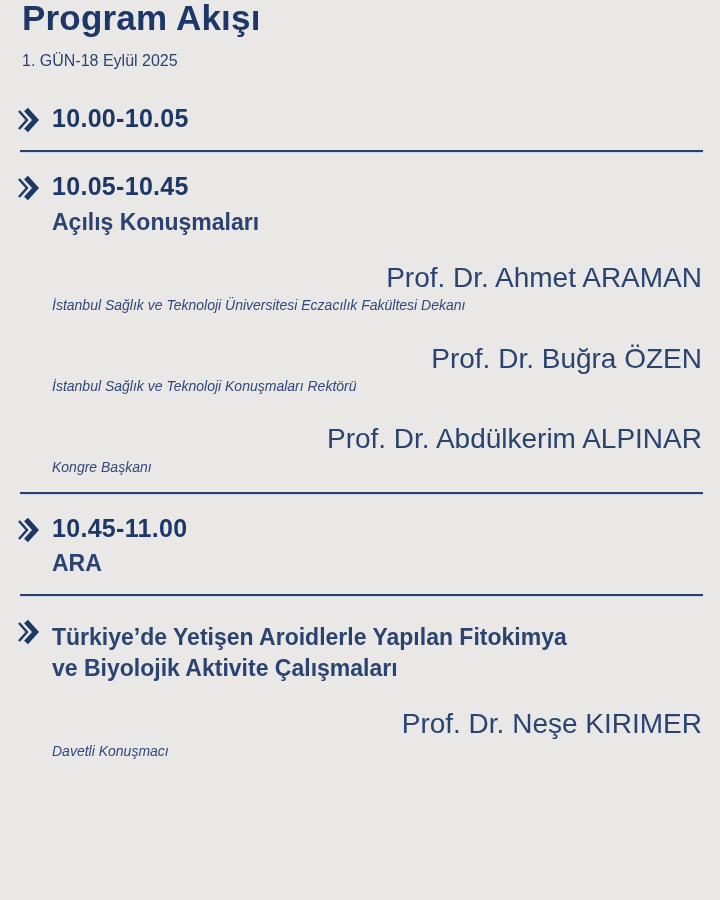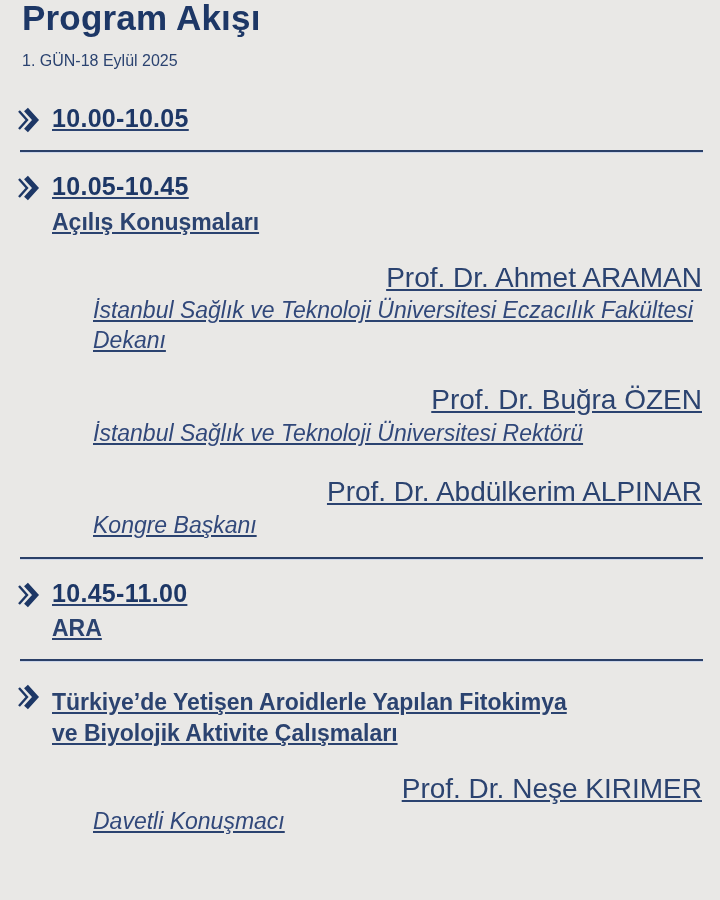--- a/index.html
+++ b/index.html
@@ -44,21 +44,21 @@
   }
   .item-1{margin-top:34px;}
   .item-n{margin-top:20px;}
   .chev{
     flex:0 0 26px;
     width:26px;height:28px;
     margin-top:2px;
     margin-right:11px;
   }
   .chev svg{display:block;width:26px;height:28px;}
-  .item-body{flex:1;min-width:0;text-decoration:underline;}
+  .item-body{flex:1;min-width:0;}
   .time{
     font-size:25px;
     font-weight:800;
     color:var(--navy-dark);
     line-height:1.15;
     letter-spacing:.3px;
   }
   .item-title{
     margin-top:6px;
     font-size:23px;
@@ -71,26 +71,25 @@
   .speaker{margin-bottom:26px;}
   .speaker:last-child{margin-bottom:0;}
   .speaker-name{
     font-size:28px;
     font-weight:400;
     color:var(--navy);
     line-height:1.3;
     text-align:right;
   }
   .speaker-role{
-    font-size:23px;
+    font-size:14px;
     font-style:italic;
     font-weight:400;
     color:var(--navy-soft);
     line-height:1.3;
-    margin-left:41px;
   }
   .divider{
     border:none;
     height:2px;
     background:var(--rule);
     box-shadow:0 1px 0 var(--rule-glow);
     margin:16px 17px 0 20px;
   }
   .divider.tight{margin-top:14px;}
 </style>
@@ -126,21 +125,21 @@
     <div class="item-body">
       <div class="time">10.05-10.45</div>
       <div class="item-title">Açılış Konuşmaları</div>
       <div class="speakers">
         <div class="speaker">
           <div class="speaker-name">Prof. Dr. Ahmet ARAMAN</div>
           <div class="speaker-role">İstanbul Sağlık ve Teknoloji Üniversitesi Eczacılık Fakültesi Dekanı</div>
         </div>
         <div class="speaker">
           <div class="speaker-name">Prof. Dr. Buğra ÖZEN</div>
-          <div class="speaker-role">İstanbul Sağlık ve Teknoloji Üniversitesi Rektörü</div>
+          <div class="speaker-role">İstanbul Sağlık ve Teknoloji Konuşmaları Rektörü</div>
         </div>
         <div class="speaker">
           <div class="speaker-name">Prof. Dr. Abdülkerim ALPINAR</div>
           <div class="speaker-role">Kongre Başkanı</div>
         </div>
       </div>
     </div>
   </div>
 
   <hr class="divider">

